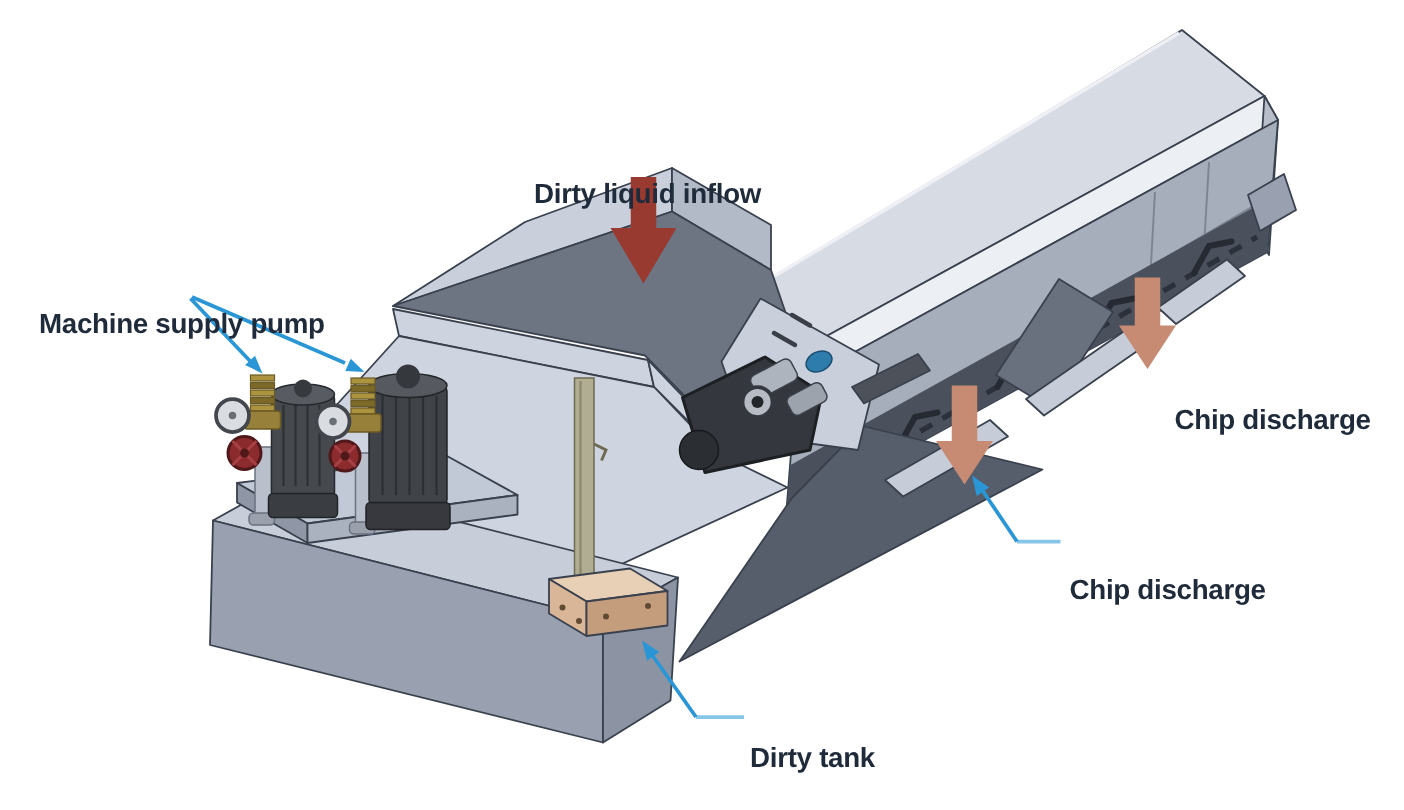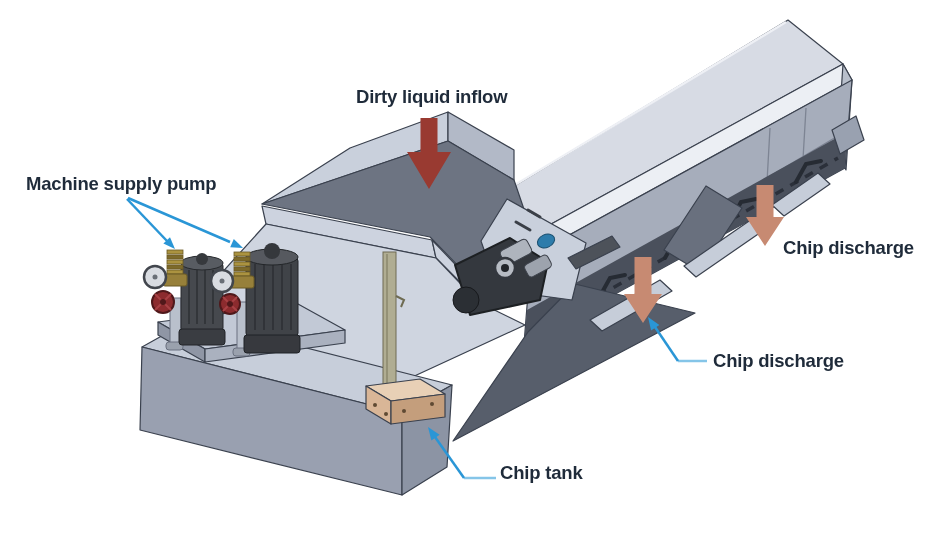--- a/index.html
+++ b/index.html
@@ -11,20 +11,21 @@
     font-family:"Liberation Sans", sans-serif;
   }
   .stage svg{position:absolute;left:0;top:0;}
   .label{
     position:absolute;
     font-size:18.5px;
     font-weight:600;
     letter-spacing:-0.2px;
     color:#1f2b3a;
     white-space:nowrap;
+    margin-top:32px;
   }
   .machine-shape{stroke:#3a414e;stroke-width:1.2;stroke-linejoin:round;}
 </style>
 </head>
 <body>
 
 <div class="stage">
 
   <svg width="936" height="540" viewBox="0 0 936 540">
 
@@ -173,15 +174,15 @@
       <line x1="707" y1="361" x2="678" y2="361" stroke="#85c5e8" stroke-width="2.5"></line>
       <line x1="678" y1="361" x2="655" y2="327" stroke="#2a96d6" stroke-width="2.5"></line>
       <polygon points="648,317 659.4,325 651.1,330.6" fill="#2a96d6"></polygon>
     </g>
   </svg>
 
   <div class="label" style="left:356px;top:86px;">Dirty liquid inflow</div>
   <div class="label" style="left:26px;top:173px;text-align:center;">Machine supply pump</div>
   <div class="label" style="left:783px;top:237px;">Chip discharge</div>
   <div class="label" style="left:713px;top:350px;">Chip discharge</div>
-  <div class="label" style="left:500px;top:462px;">Chip tank</div>
+  <div class="label" style="left:500px;top:462px;">Dirty tank</div>
 
 </div>
 
 </body></html>

